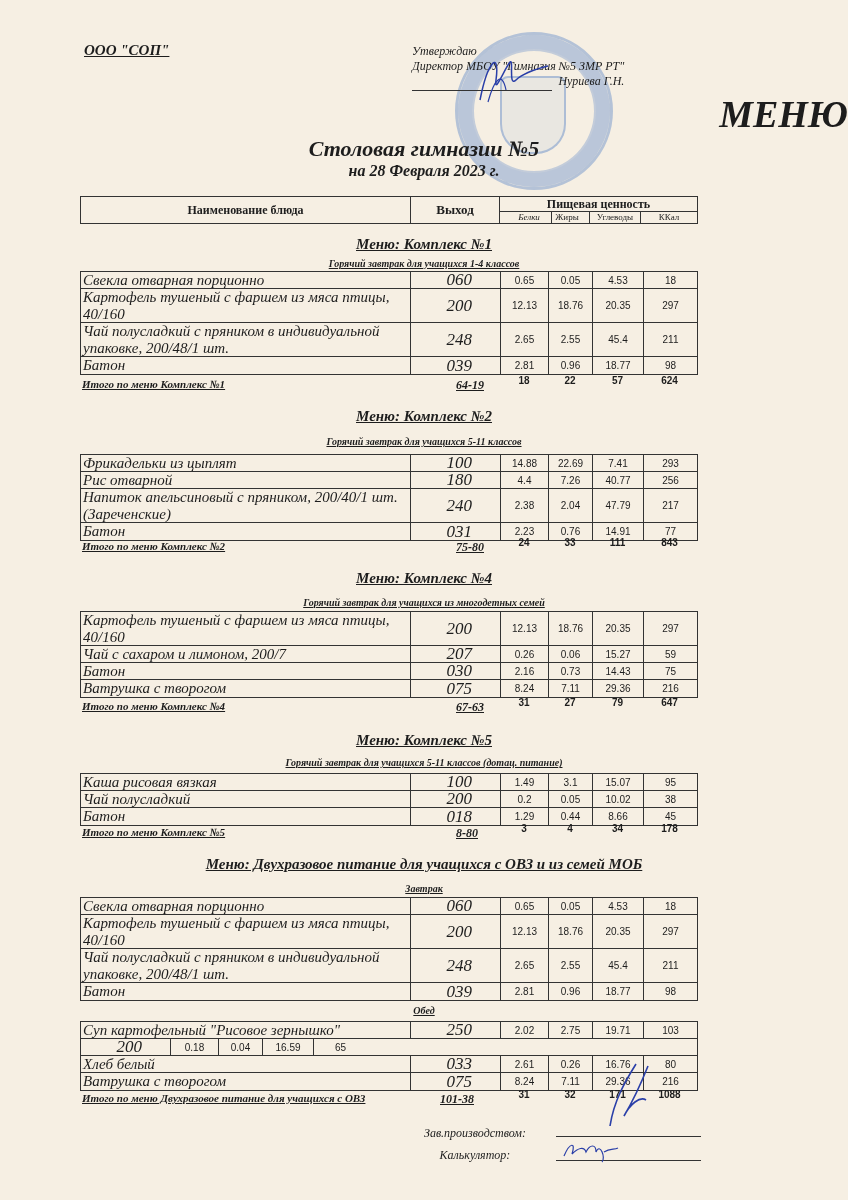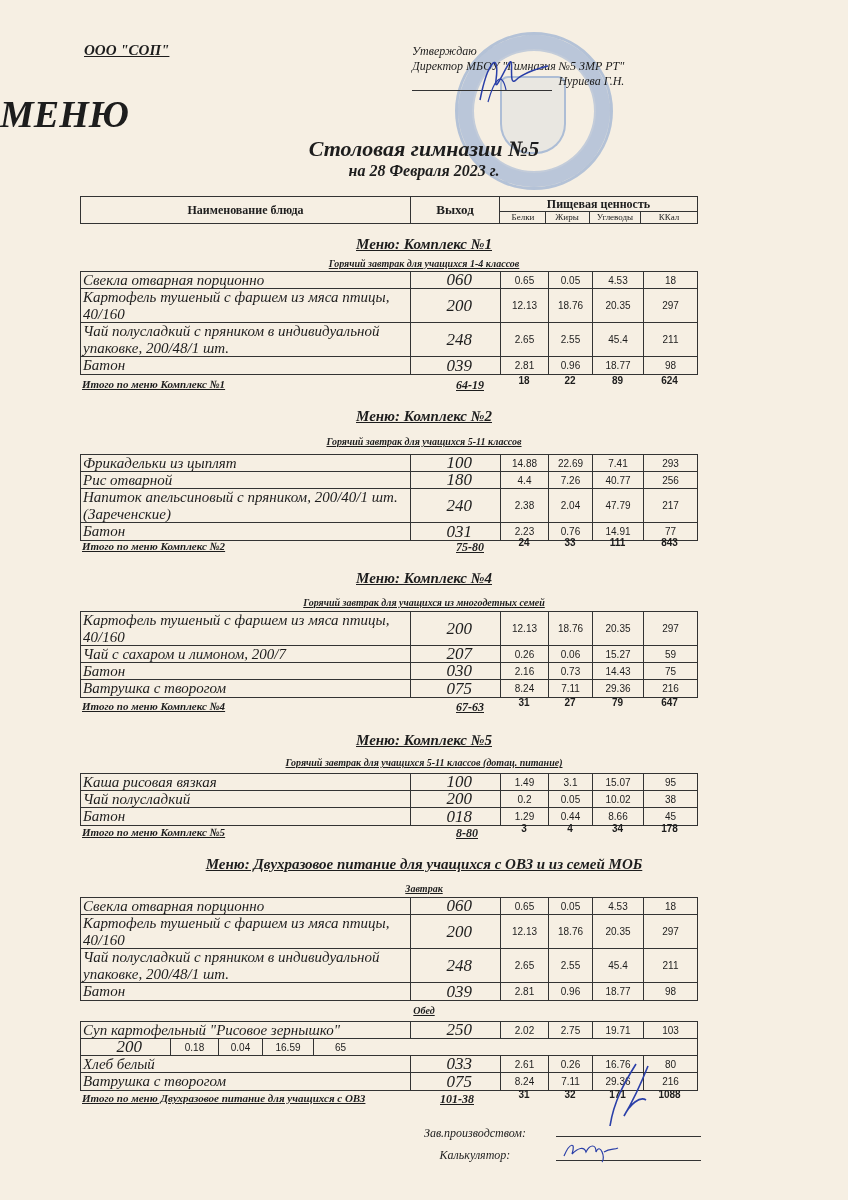--- a/index.html
+++ b/index.html
@@ -17,21 +17,21 @@
   .stamp {
     position: absolute; left: 455px; top: 32px; width: 152px; height: 152px; border-radius: 50%;
     border: 3px solid rgba(100,140,200,0.45);
     box-shadow: inset 0 0 0 14px rgba(120,160,210,0.12), inset 0 0 0 16px rgba(100,140,200,0.35);
   }
   .stamp-inner {
     position: absolute; left: 500px; top: 76px; width: 62px; height: 74px; border-radius: 8px 8px 30px 30px;
     border: 2px solid rgba(100,140,200,0.45); background: rgba(140,170,215,0.12);
   }
   .signature-svg { position: absolute; left: 460px; top: 40px; }
-  .title { left: 0; width: 848px; top: 92px; text-align: left; font-size: 38px; font-weight: bold; font-style: italic; }
+  .title { left: 0; width: 848px; top: 92px; text-align: right; font-size: 38px; font-weight: bold; font-style: italic; }
   .subtitle { left: 0; width: 848px; top: 136px; text-align: center; font-size: 22px; font-weight: bold; font-style: italic; }
   .date { left: 0; width: 848px; top: 162px; text-align: center; font-size: 16px; font-weight: bold; font-style: italic; }
 
   
   .hdr { position: absolute; left: 80px; top: 196px; width: 618px; height: 28px; border: 1.5px solid #333; box-sizing: border-box; }
   .hdr .c { position: absolute; top: 0; height: 100%; box-sizing: border-box; border-right: 1px solid #333; display:flex; align-items:center; justify-content:center; font-weight: bold; font-size: 12px; }
   .hdr .name { left: 0; width: 330px; }
   .hdr .out { left: 330px; width: 89px; font-size: 13px; }
   .hdr .nutr { left: 419px; width: 197px; border-right: none; }
   .hdr .nutr-title { position:absolute; left:0; top:0; width:100%; height:14px; text-align:center; font-weight:bold; font-size:12px; border-bottom:1px solid #333; line-height:14px; }
@@ -80,21 +80,21 @@
 
 <div class="abs title">МЕНЮ</div>
 <div class="abs subtitle">Столовая гимназии №5</div>
 <div class="abs date">на 28 Февраля 2023 г.</div>
 
 <div class="hdr">
   <div class="c name">Наименование блюда</div>
   <div class="c out">Выход</div>
   <div class="c nutr">
     <div class="nutr-title">Пищевая ценность</div>
-    <div class="sub" style="left:1px;width:45px;">Белки</div>
+    <div class="sub" style="left:7px;width:45px;font-style:italic;">Белки</div>
     <div class="sub" style="left:45px;width:45px;">Жиры</div>
     <div class="sub" style="left:90px;width:51px;">Углеводы</div>
     <div class="sub" style="left:141px;width:56px;border-right:none;">ККал</div>
   </div>
 </div>
 
 <div id="sections">
     <div class="sec-title" style="top: 236px;"><span>Меню: Комплекс №1</span></div>
     <div class="sub-title" style="top: 258px; left: 34px;"><span>Горячий завтрак для учащихся 1-4 классов</span></div>
     <div class="tbl" style="top: 271px;">
@@ -129,21 +129,21 @@
         <div class="v w2">0.96</div>
         <div class="v w3">18.77</div>
         <div class="v w4">98</div>
       </div>
     </div>
     <div class="total" style="top: 378px;">
       <div class="tl">Итого по меню Комплекс №1</div>
       <div class="to">64-19</div>
       <div class="tv tv1">18</div>
       <div class="tv tv2">22</div>
-      <div class="tv tv3">89</div>
+      <div class="tv tv3">57</div>
       <div class="tv tv4">624</div>
     </div>
     <div class="sec-title" style="top: 408px;"><span>Меню: Комплекс №2</span></div>
     <div class="sub-title" style="top: 436px; left: 34px;"><span>Горячий завтрак для учащихся 5-11 классов</span></div>
     <div class="tbl" style="top: 454px;">
       <div class="row" style="height: 17px;">
         <div class="n">Фрикадельки из цыплят</div>
         <div class="o">100</div>
         <div class="v w1">14.88</div>
         <div class="v w2">22.69</div>

